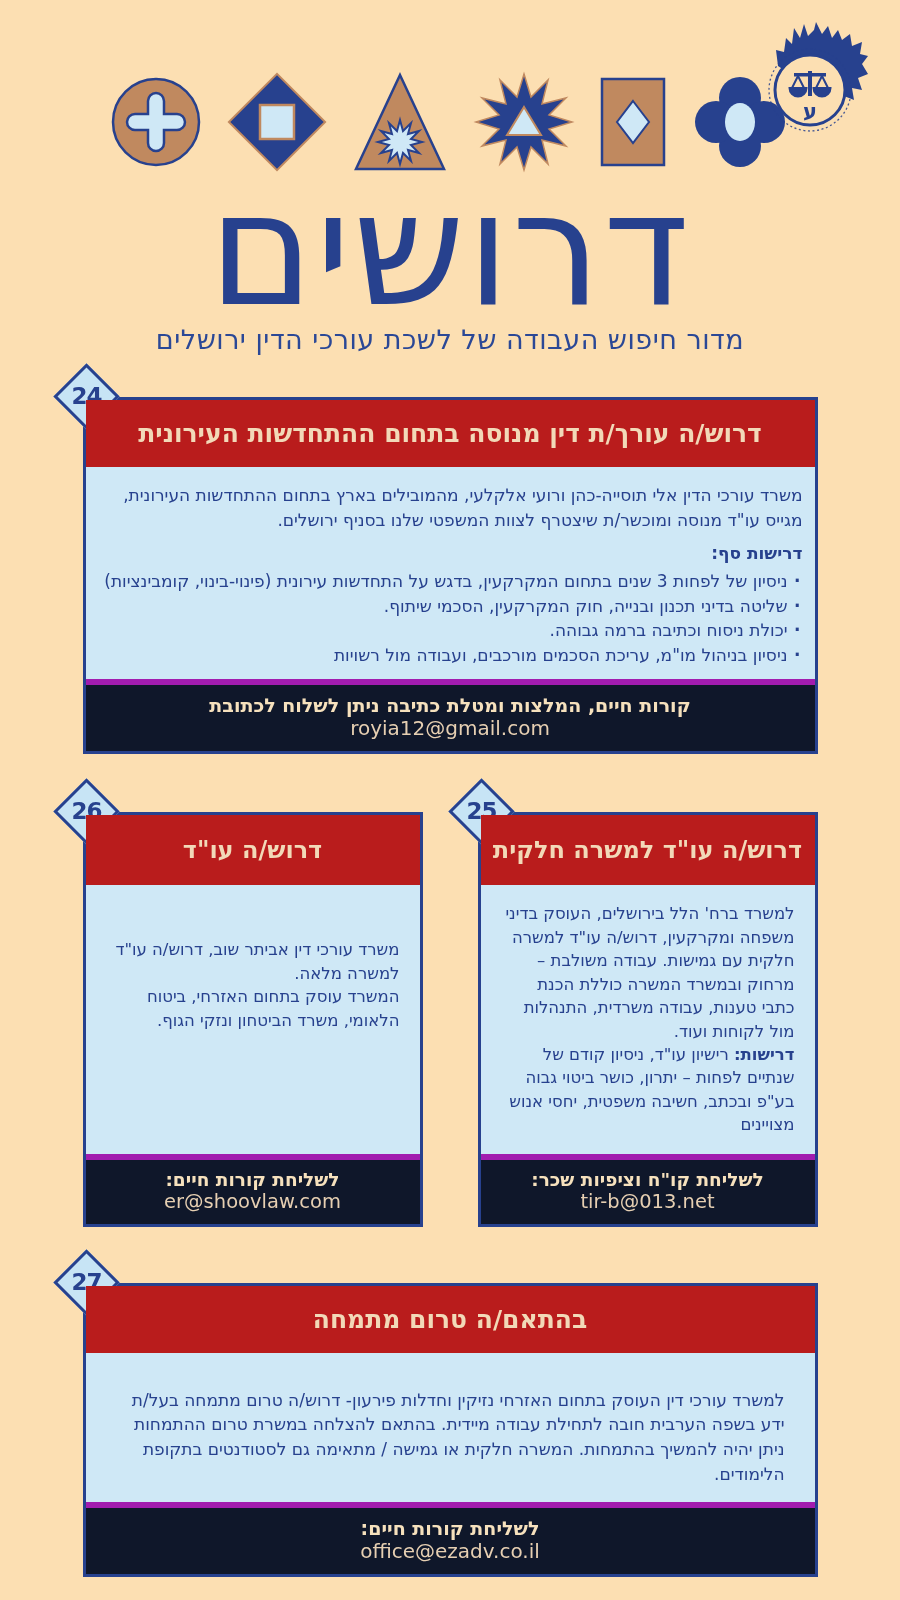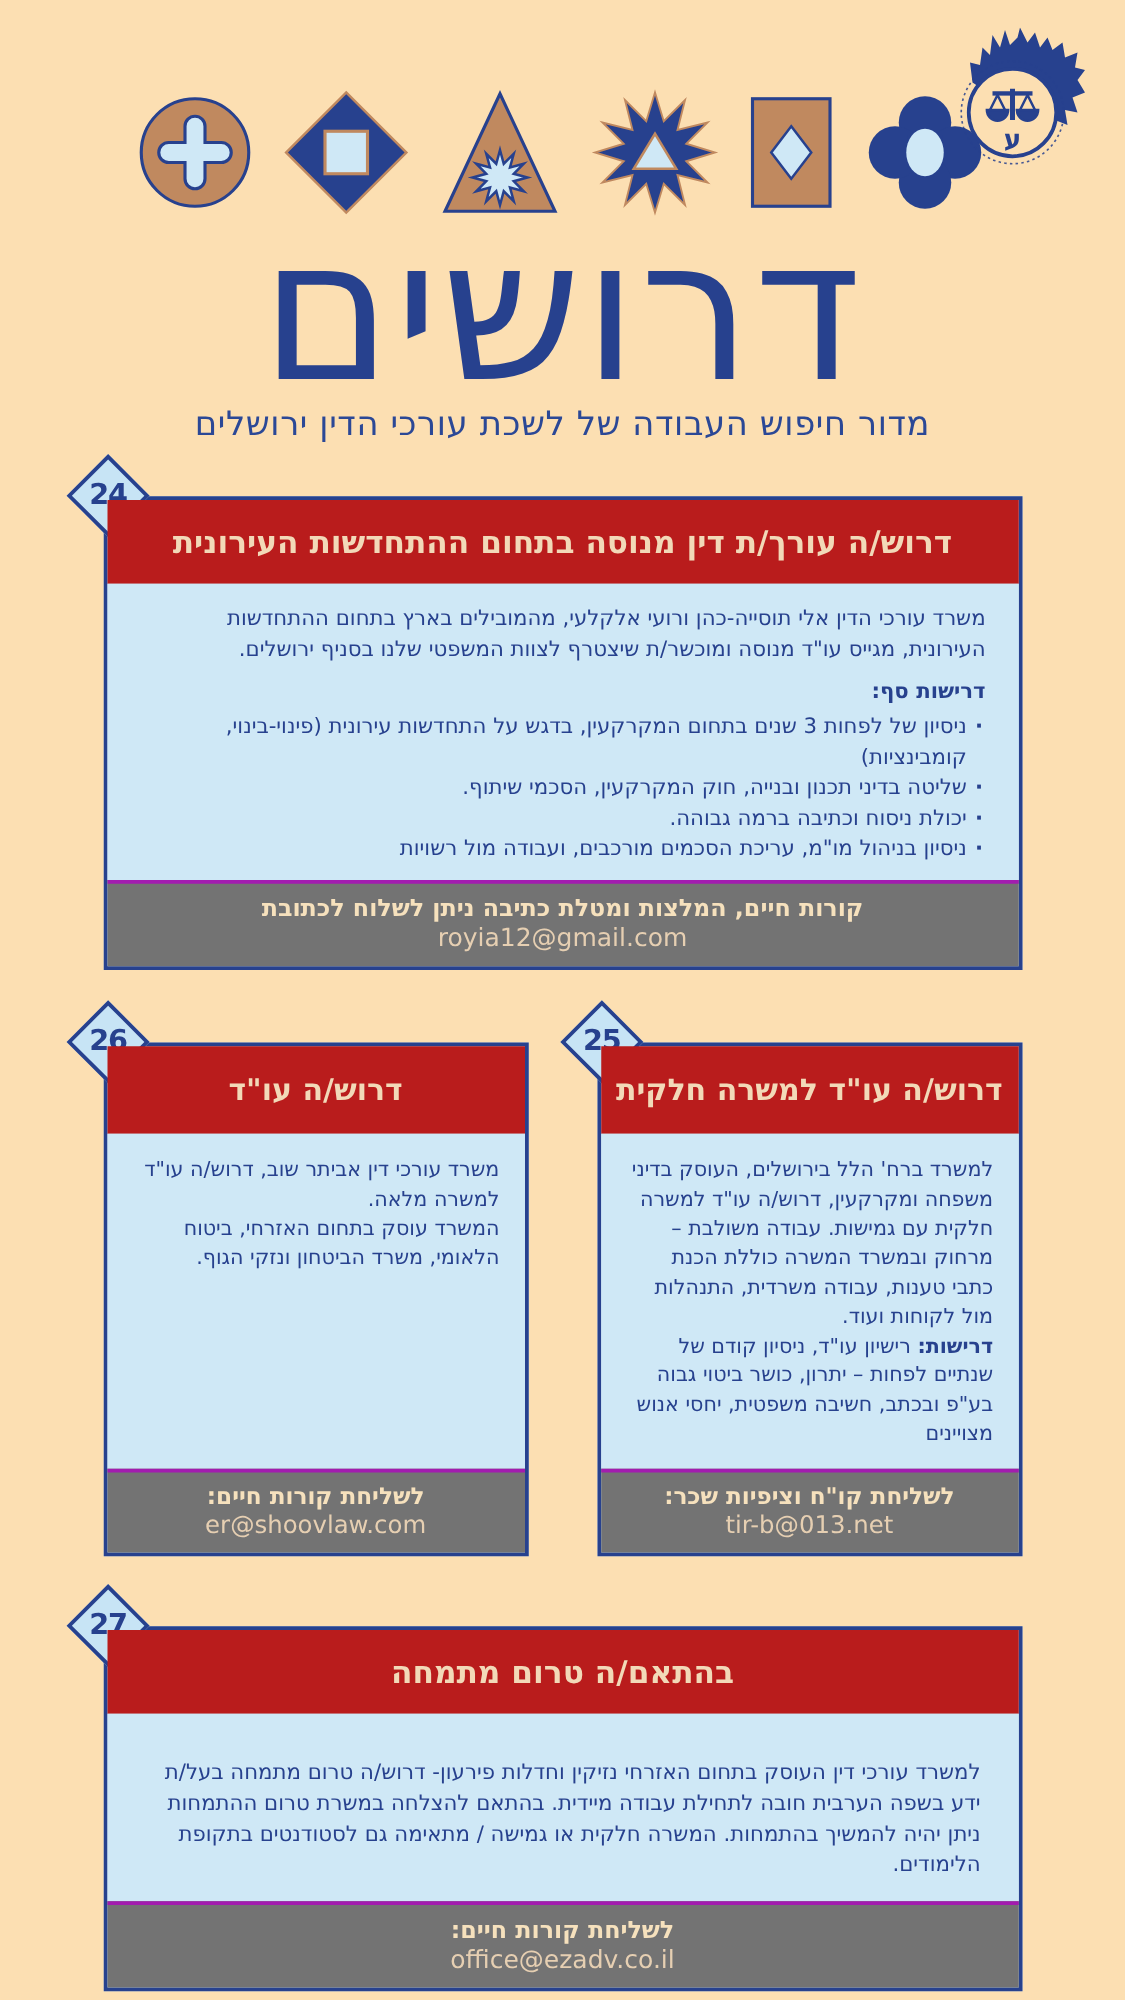--- a/index.html
+++ b/index.html
@@ -43,40 +43,40 @@
     transform: rotate(-45deg); text-align: center;
     color: #27418e; font-weight: bold; font-size: 23px; letter-spacing: -1px;
   }
   .card-header {
     position: relative; z-index: 1; background: #b91c1c; color: #f2d9b8;
     text-align: center; font-weight: bold; font-size: 25px;
     padding: 19px 12px;
   }
   .card-body {
     position: relative; z-index: 1; background: #cfe8f6; color: #27418e;
-    padding: 16px 26px 12px; font-size: 17px; line-height: 1.45; text-align: right;
+    padding: 16px 12px 12px; font-size: 17px; line-height: 1.45; text-align: right;
   }
   .card-footer {
-    position: relative; z-index: 1; background: #737373;
-    border-top: 3px solid #a21caf; text-align: center; padding: 9px 8px 11px;
+    position: relative; z-index: 1; background: #0f172a;
+    border-top: 6px solid #a21caf; text-align: center; padding: 9px 8px 11px;
   }
   .contact-label { color: #f6e1bd; font-weight: bold; font-size: 19px; }
   .contact-email { color: #e6cfb2; font-size: 20px; direction: ltr; }
   .req-heading { font-weight: bold; margin: 9px 0 3px; }
   ul.req-list { list-style: none; }
   ul.req-list li { position: relative; padding-right: 15px; }
   ul.req-list li::before { content: "·"; position: absolute; right: 2px; top: 0; font-weight: bold; }
   
   .row { display: flex; gap: 55px; margin-top: 58px; }
   .card-col { width: 340px; display: flex; flex-direction: column; }
   .card-col .card-header { font-size: 24px; padding: 21px 8px; }
   .card-col .card-body { flex: 1; font-size: 16.5px; line-height: 1.42; padding: 17px 20px; }
   .card-col .contact-label { font-size: 18.5px; }
   .card-col .contact-email { font-size: 19.5px; }
-  .preline { white-space: pre-line; }
+  .preline { white-space: pre-line; margin-top: 36px; }
   .card-27 { margin-top: 56px; }
   .card-27 .card-body { padding: 35px 30px 16px; }
 </style>
 </head>
 <body>
 
 <div class="page">
 
   <div class="logo">
     <svg width="112" height="116" viewBox="0 0 112 116">

